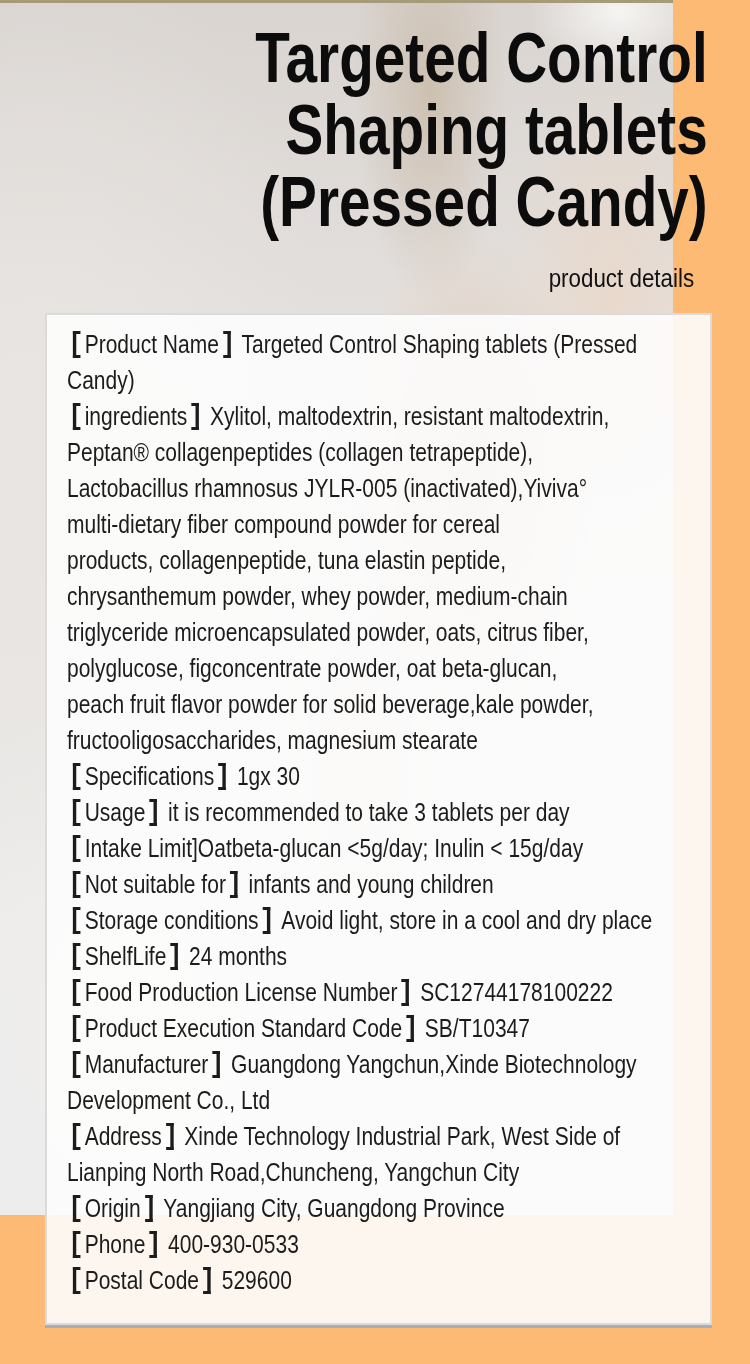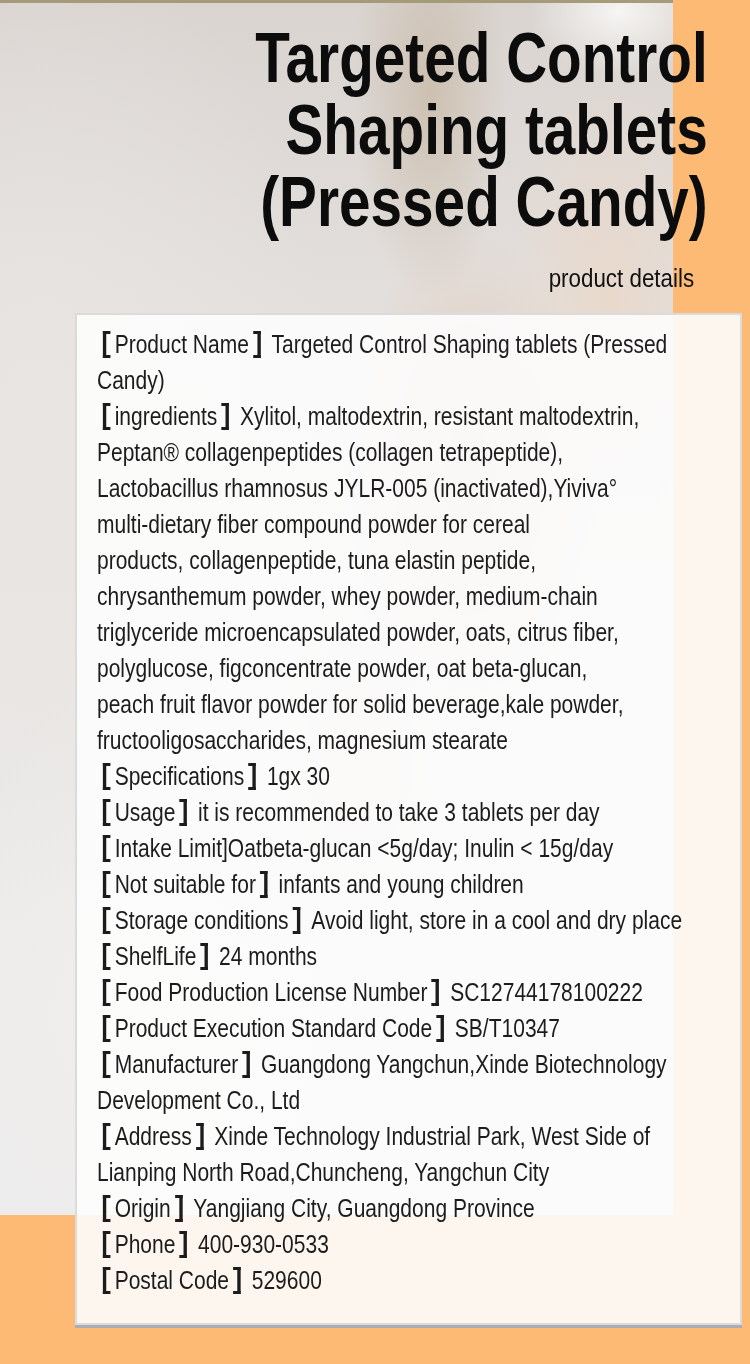--- a/index.html
+++ b/index.html
@@ -38,21 +38,20 @@
   }
 
   
   .box {
     position:absolute; left:45px; top:313px; width:667px; height:1012px;
     background:rgba(253,253,253,0.9);
     border:2px solid #dbdbdc;
     box-shadow:0 3px 0 #a9adb5;
     padding:11px 14px 0 20px;
     color:#1c1c1c;
-    margin-left:30px;
   }
   .ln {
     height:36px; line-height:36px; font-size:25px; white-space:nowrap;
     transform:scaleX(0.84); transform-origin:0 50%;
   }
   
   .bk {
     display:inline-block; width:9px; height:27px;
     border-top:3px solid #1c1c1c; border-bottom:3px solid #1c1c1c;
     vertical-align:-5px;

